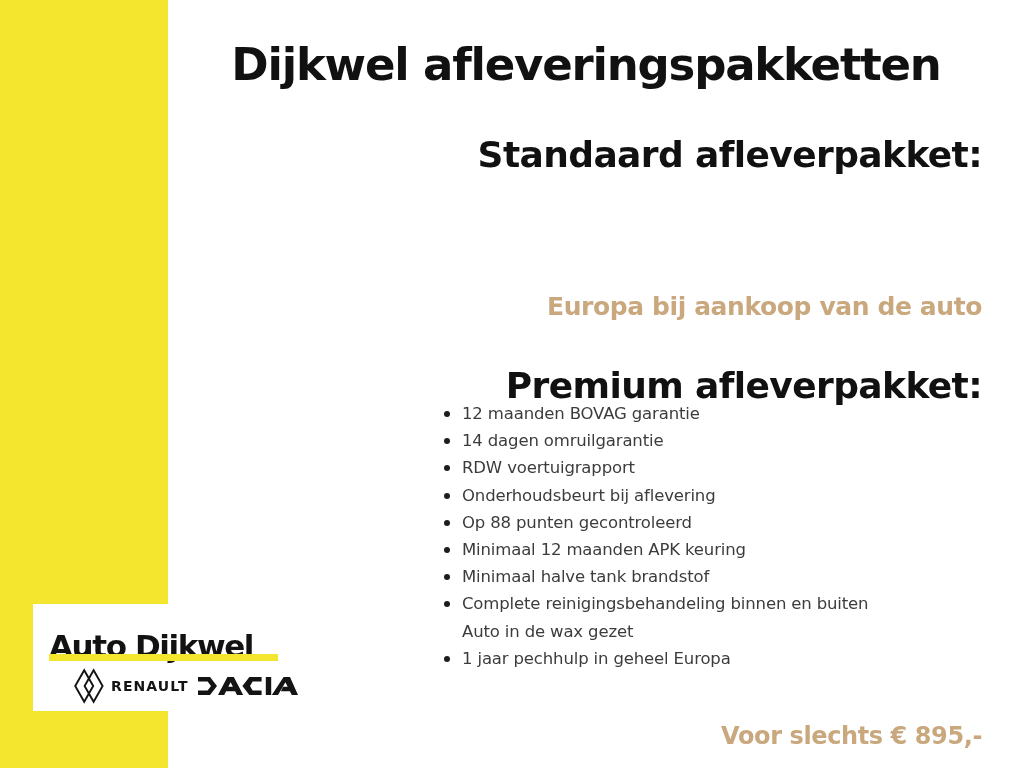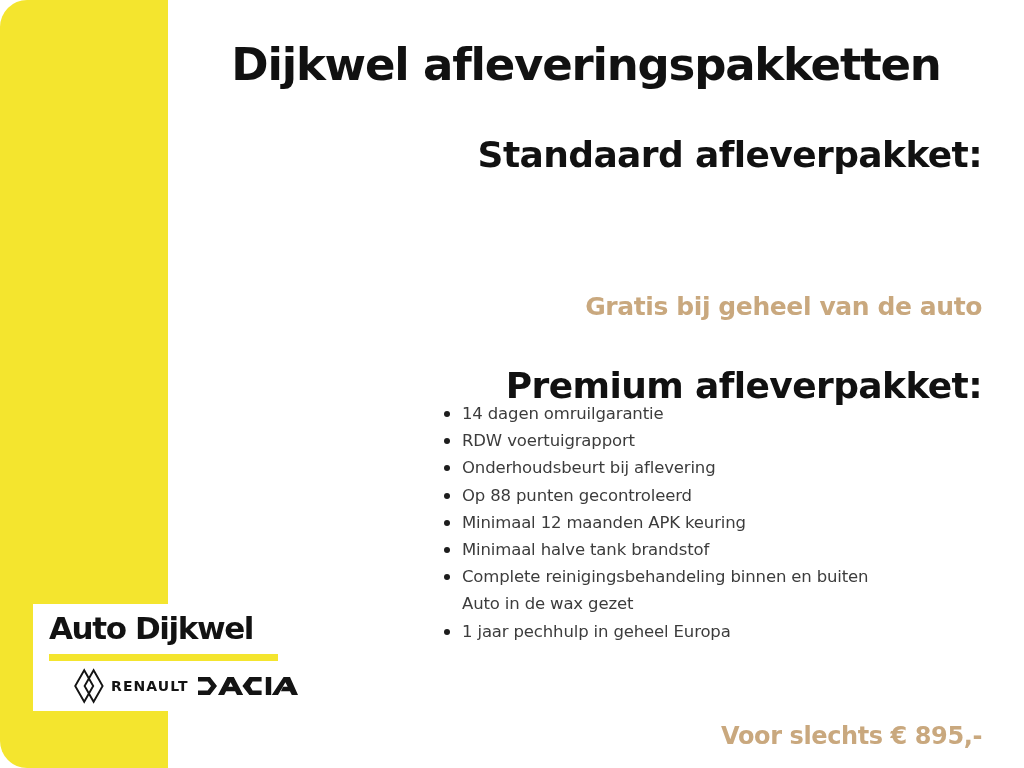--- a/index.html
+++ b/index.html
@@ -14,21 +14,20 @@
     background: #ffffff;
     font-family: "Liberation Sans", sans-serif;
   }
 
   .poster {
     position: relative;
     width: 1024px;
     height: 768px;
     background: #ffffff;
     overflow: hidden;
-    border-radius: 27px;
   }
 
   
   .yellow-band {
     position: absolute;
     left: 0;
     top: 0;
     width: 168px;
     height: 768px;
     background: #f4e52e;
@@ -132,21 +131,21 @@
     left: 33px;
     top: 604px;
     width: 259px;
     height: 107px;
     background: #ffffff;
     box-sizing: border-box;
   }
   .logo-wordmark {
     position: absolute;
     left: 16px;
-    top: 6px;
+    top: 24px;
     font-family: "DejaVu Sans", sans-serif;
     font-weight: bold;
     font-size: 31px;
     letter-spacing: -1.4px;
     color: #121212;
     white-space: nowrap;
   }
   .logo-rule {
     position: absolute;
     left: 16px;
@@ -198,25 +197,28 @@
 
   <div class="yellow-band"></div>
 
   <div class="content">
 
     <div class="poster-title">Dijkwel afleveringspakketten</div>
 
     <div class="section-heading" id="heading-standaard">Standaard afleverpakket:</div>
 
 
-    <div class="tagline" id="tagline-gratis">Gratis bij geheel van de auto</div>
+    <div class="tagline" id="tagline-gratis">Europa bij aankoop van de auto</div>
 
     <div class="section-heading" id="heading-premium">Premium afleverpakket:</div>
 
     <ul class="feature-list" id="list-premium">
+      <li>
+        <span>12 maanden BOVAG garantie</span>
+      </li>
       <li>
         <span>14 dagen omruilgarantie</span>
       </li>
       <li>
         <span>RDW voertuigrapport</span>
       </li>
       <li>
         <span>Onderhoudsbeurt bij aflevering</span>
       </li>
       <li>

